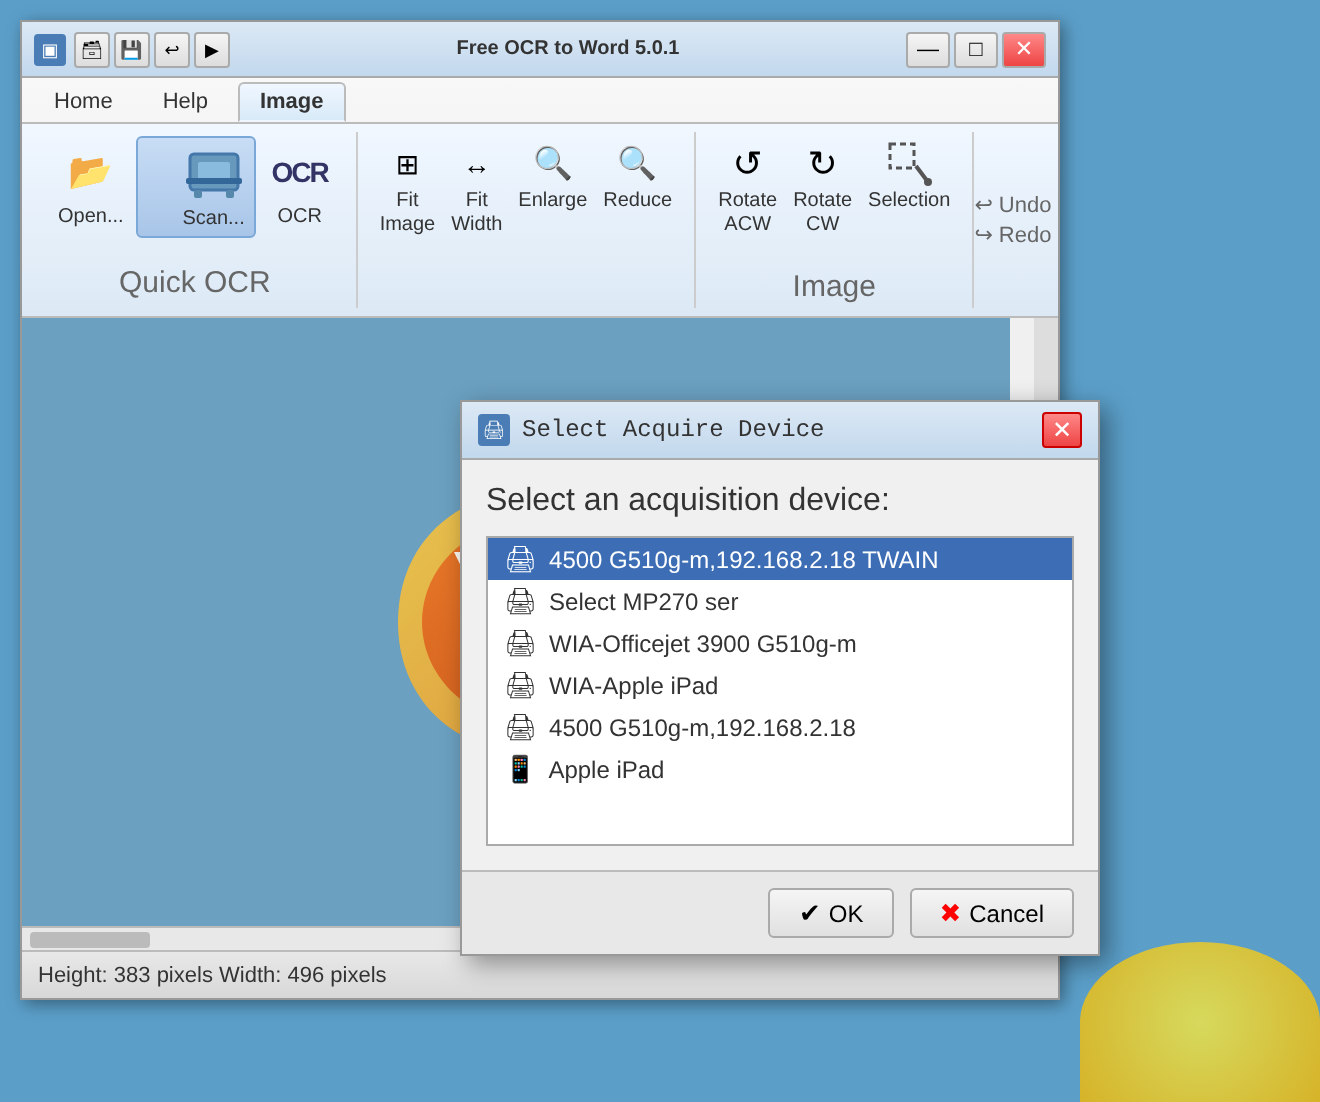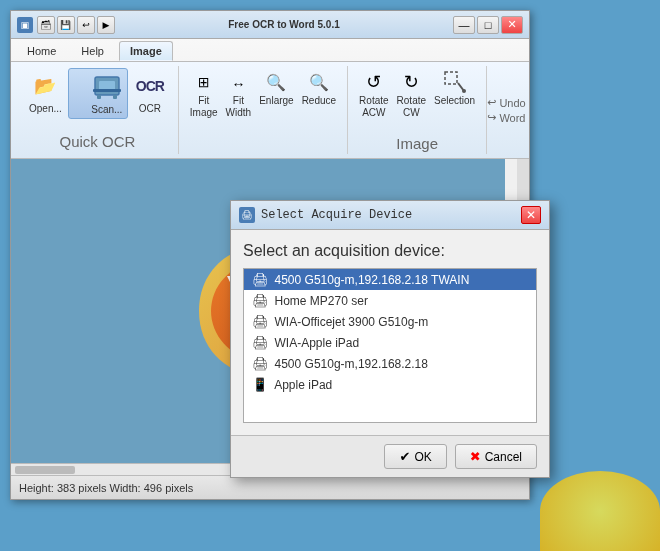--- a/index.html
+++ b/index.html
@@ -460,21 +460,21 @@
         <div class="ribbon-group-label">Image</div>
       </div>
 
       <div class="ribbon-side">
         <div class="side-btn">
           <span>↩</span>
           <span>Undo</span>
         </div>
         <div class="side-btn">
           <span>↪</span>
-          <span>Word</span>
+          <span>Redo</span>
         </div>
       </div>
 
     </div>
   </div>
 
   <div class="content-area">
 
     <svg class="logo-svg" viewBox="0 0 150 150">
       <defs>
@@ -516,21 +516,21 @@
   </div>
   <div class="dialog-body">
     <div class="dialog-prompt">Select an acquisition device:</div>
     <div class="device-list">
       <div class="device-item selected">
         <span class="device-icon">🖨</span>
         <span>4500 G510g-m,192.168.2.18 TWAIN</span>
       </div>
       <div class="device-item">
         <span class="device-icon">🖨</span>
-        <span>Home MP270 ser</span>
+        <span>Select MP270 ser</span>
       </div>
       <div class="device-item">
         <span class="device-icon">🖨</span>
         <span>WIA-Officejet 3900 G510g-m</span>
       </div>
       <div class="device-item">
         <span class="device-icon">🖨</span>
         <span>WIA-Apple iPad</span>
       </div>
       <div class="device-item">

